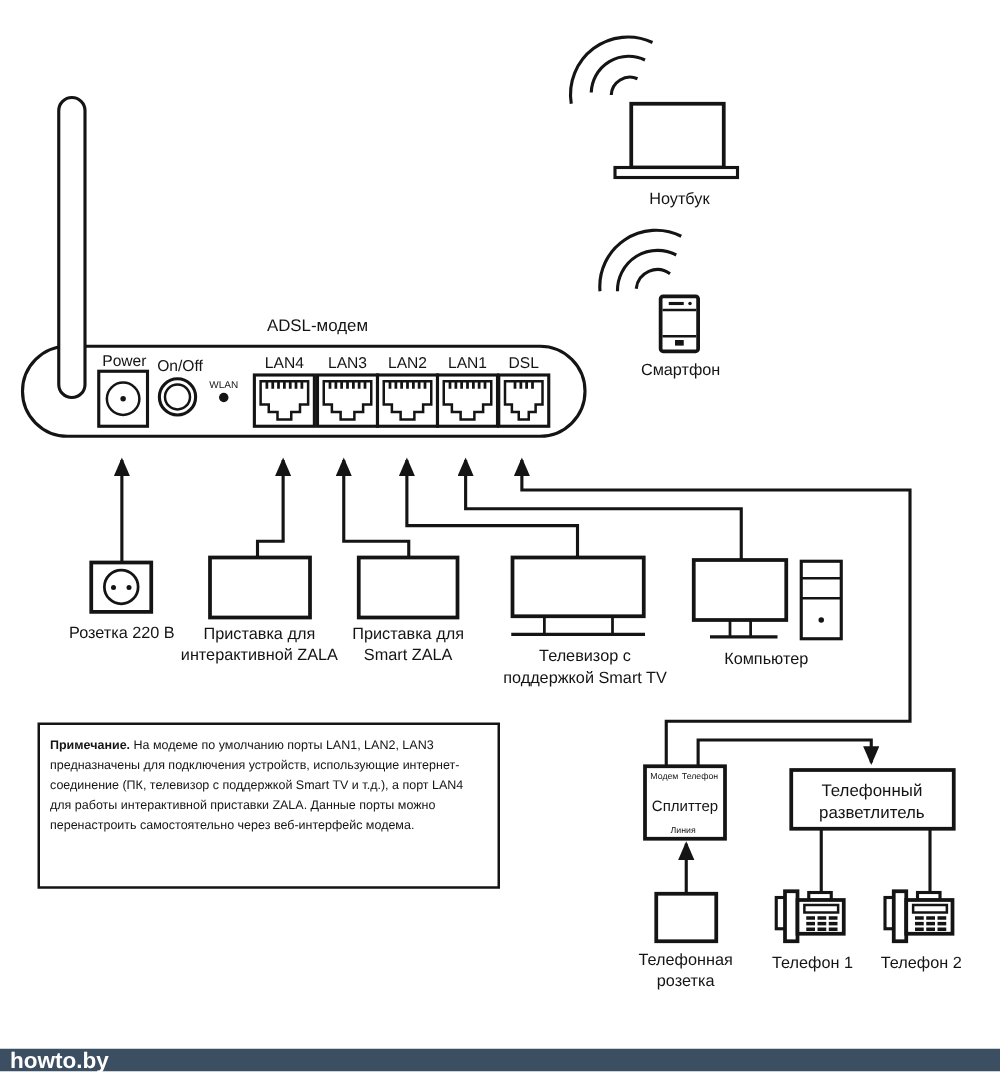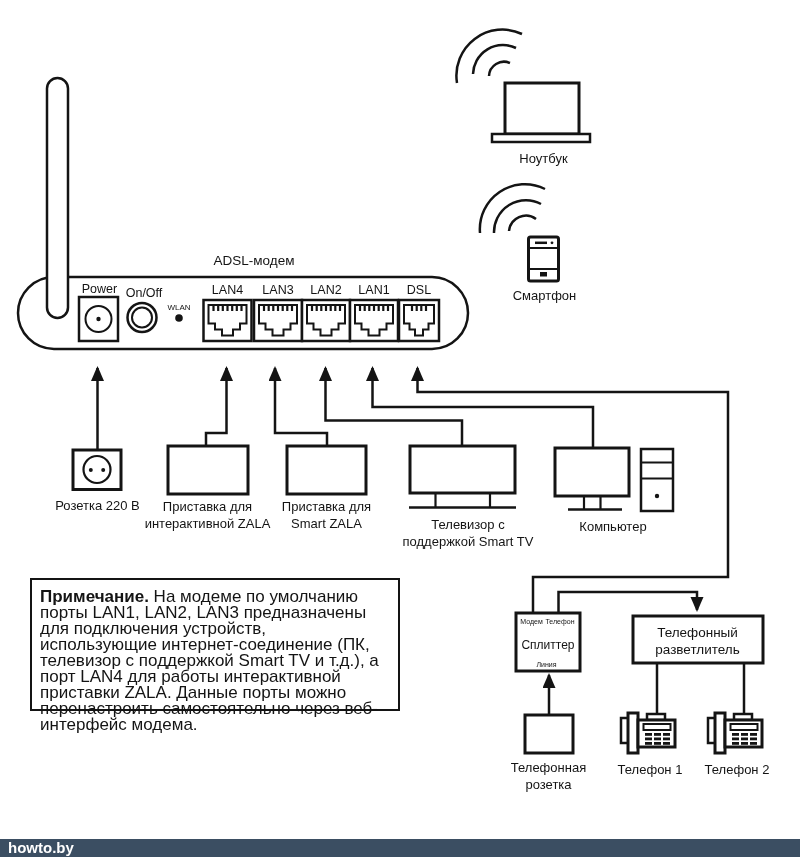--- a/index.html
+++ b/index.html
@@ -16,26 +16,26 @@
   .f7{font-size:7px;}
   .ln{stroke:#141414;fill:none;}
   .s2{stroke-width:2;}
   .s22{stroke-width:2.2;}
   .s25{stroke-width:2.5;}
   .s3{stroke-width:3;}
   .fw{fill:#ffffff;}
   .fk{fill:#141414;stroke:none;}
   .note-box{position:absolute;left:30px;top:578px;width:370px;height:133px;
             border:2px solid #141414;box-sizing:border-box;
-            padding:9px 12px 0 8px;font-size:17px;line-height:16px;}
+            padding:9px 12px 0 8px;font-size:10px;line-height:16px;}
   .note-box b{font-weight:bold;}
   .footer-bar{position:absolute;left:0;top:839px;width:800px;height:18px;
               background:#3b4e62;}
   .footer-bar span{display:inline-block;color:#ffffff;font-weight:bold;
-                   font-size:15px;line-height:18px;padding-left:8px;}
+                   font-size:18px;line-height:18px;padding-left:8px;}
 </style>
 </head>
 <body>
 
 <div class="stage">
 
 <svg width="800" height="860" viewBox="0 0 800 860">
   <defs>
     <marker id="arrow" markerUnits="userSpaceOnUse" markerWidth="18" markerHeight="16" refX="13" refY="6.5" orient="auto">
       <path d="M0,0 L15,6.5 L0,13 Z" fill="#141414"></path>

